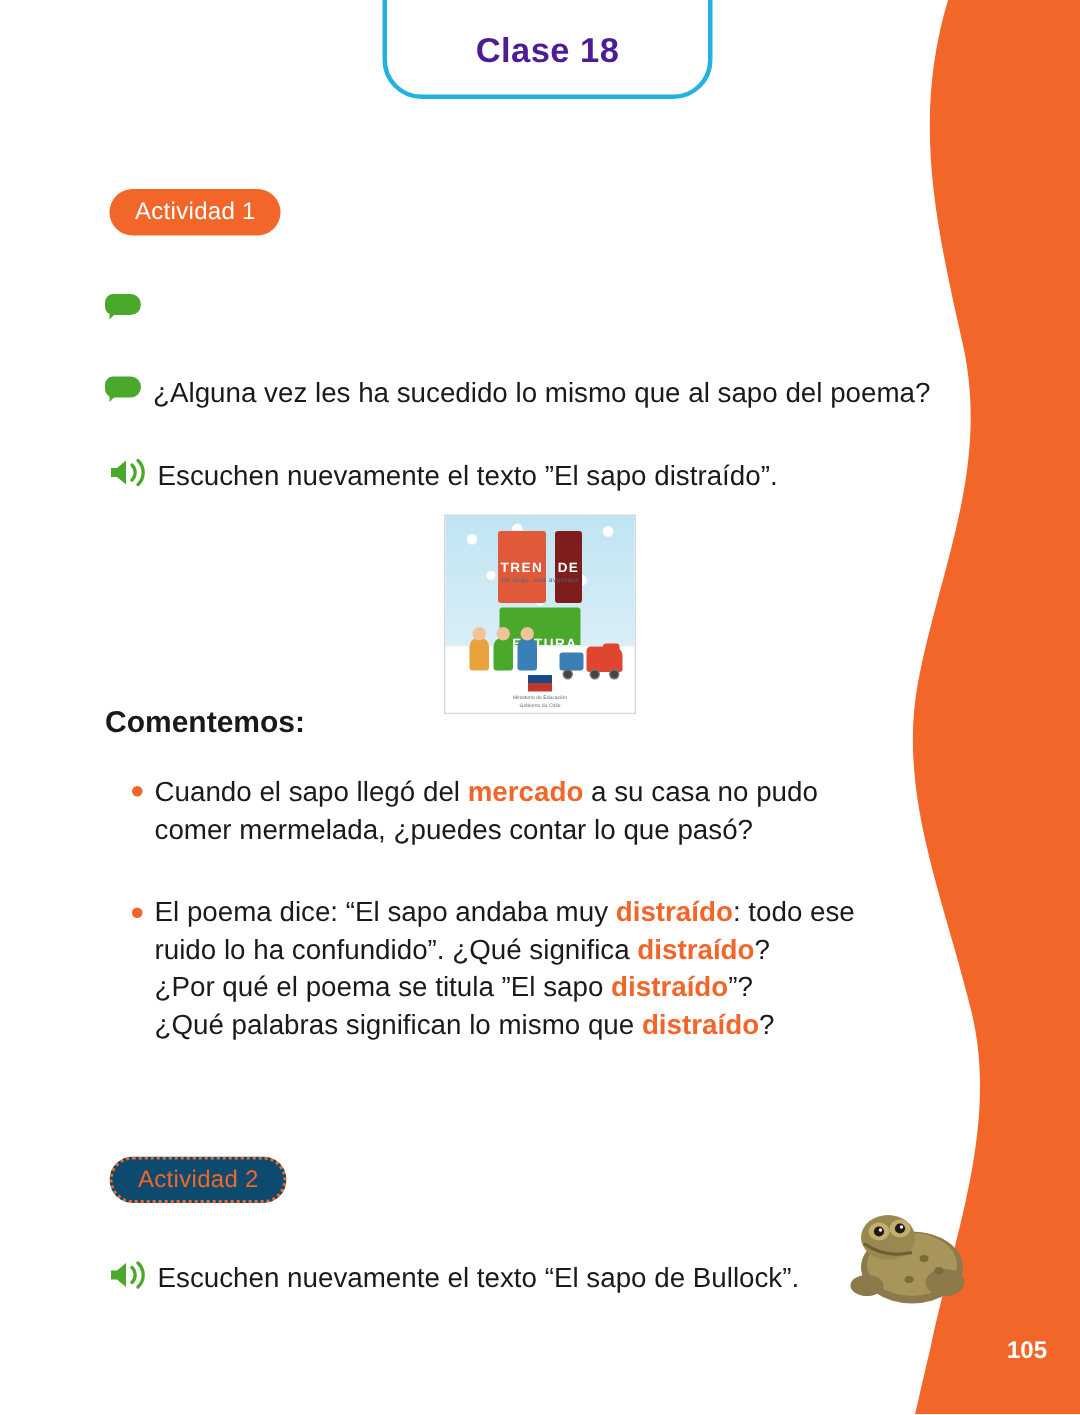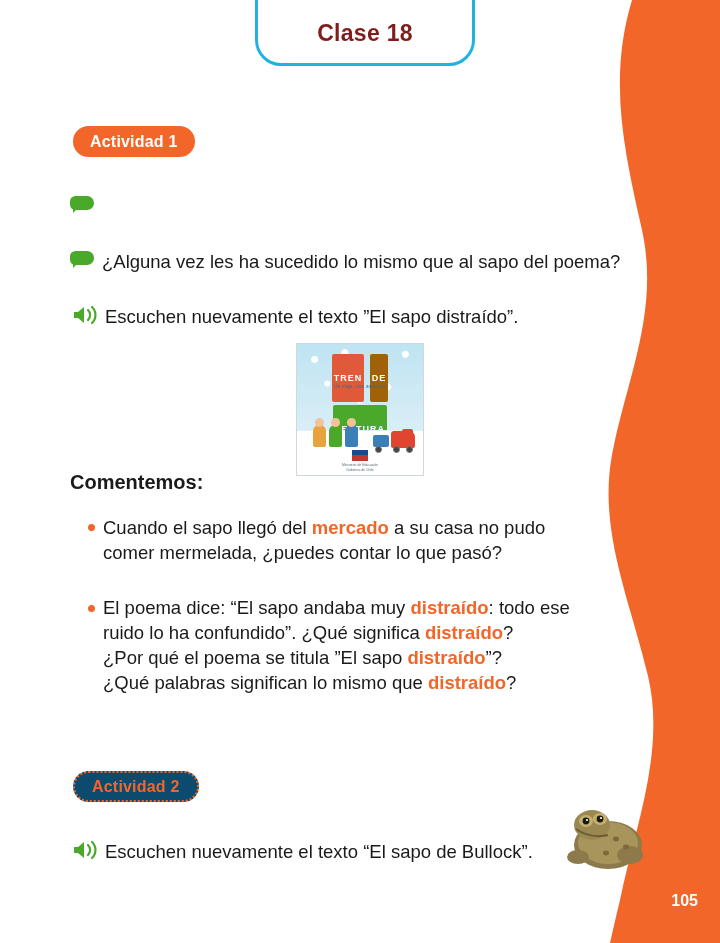--- a/index.html
+++ b/index.html
@@ -38,38 +38,38 @@
     border: 3px solid #22b2e2;
     border-radius: 26px;
     background: #ffffff;
   }
   .clase-label {
     position: absolute;
     left: 255px;
     top: 20px;
     width: 220px;
     text-align: center;
-    color: #7f1d1d;
+    color: #4c1d95;
     font-size: 23px;
     font-weight: bold;
     letter-spacing: 0.3px;
   }
 
   
   .pill {
     position: absolute;
     display: inline-flex;
     align-items: center;
     justify-content: center;
     height: 31px;
     padding: 0 17px;
     border-radius: 16px;
     color: #ffffff;
     font-size: 16px;
-    font-weight: bold;
+    font-weight: normal;
     letter-spacing: 0.2px;
     text-align: center;
   }
   .pill-solid {
     background: #f2662a;
   }
   .pill-outline {
     background: #0c4a6e;
     color: #f2662a;
     border: 2px dotted #f2662a;
@@ -285,21 +285,21 @@
       <path d="M16 5 a7 7 0 0 1 0 10" stroke="#4aa92a" stroke-width="2.2" fill="none" stroke-linecap="round"></path>
       <path d="M20 2 a11 11 0 0 1 0 16" stroke="#4aa92a" stroke-width="2.2" fill="none" stroke-linecap="round"></path>
     </svg>
   </div>
   <div class="line" style="left:105px; top:304px; width:560px;">Escuchen nuevamente el texto ”El sapo distraído”.</div>
 
   <div class="book">
     <div class="book-sky"></div>
     <div class="book-title">
       <span style="background:#e05a3a">TREN</span>
-      <span style="background:#a16207">DE</span>
+      <span style="background:#7f1d1d">DE</span>
       <br>
       <span style="background:#4aa92a; margin-top:3px;">LECTURA</span>
     </div>
     <div class="book-sub">Un viaje, una aventura</div>
     <div class="book-ground"></div>
 
     <div class="kid" style="left:16px; background:#e8a33d;">
         <div class="head"></div>
       </div>
     <div class="kid" style="left:32px; background:#4aa92a;">

